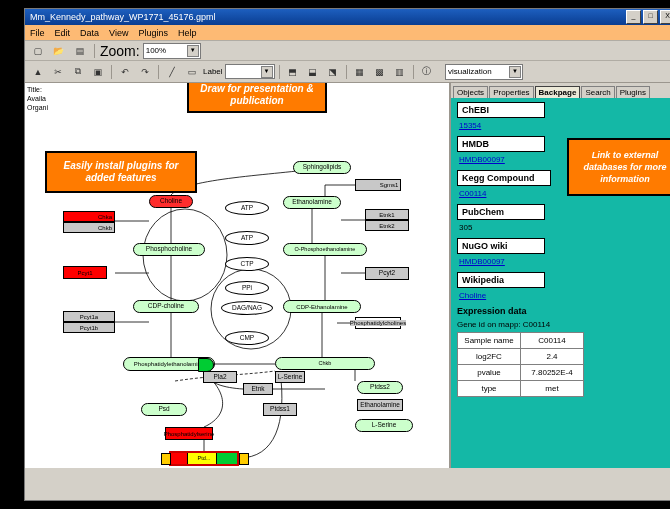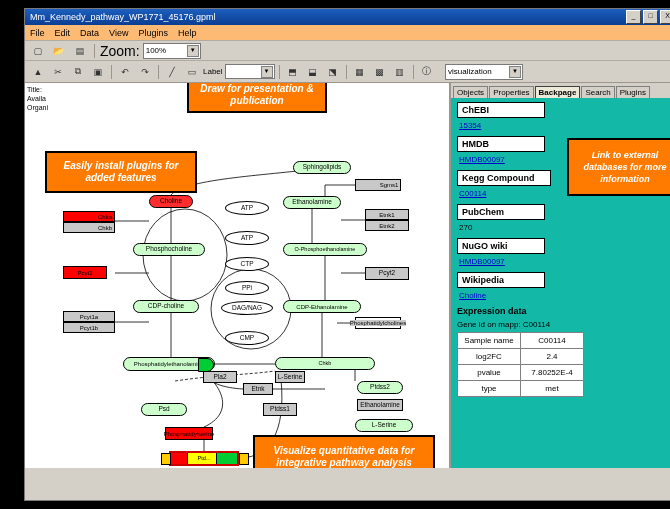--- a/index.html
+++ b/index.html
@@ -246,21 +246,20 @@
       <div class="node" style="left:144px;top:368px;width:70px;height:15px;background:#ffff00;border:2px solid #cc0000;padding:0">
         <span style="position:absolute;left:0;top:0;bottom:0;width:16px;background:#ff0000;border-right:1px solid #000"></span>
         <span style="position:absolute;right:0;top:0;bottom:0;width:20px;background:#00cc33;border-left:1px solid #000"></span>
         <span style="font-size:5.5px;position:relative">Ptd...</span>
       </div>
       <div style="position:absolute;left:136px;top:370px;width:8px;height:10px;background:#ffcc00;border:1px solid #000"></div>
       <div style="position:absolute;left:214px;top:370px;width:8px;height:10px;background:#ffcc00;border:1px solid #000"></div>
 
       <div class="callout" style="left:162px;top:-6px;width:140px;height:36px">Draw for presentation &amp; publication</div>
       <div class="callout" style="left:20px;top:68px;width:152px;height:42px">Easily install plugins for added features</div>
-      <div class="callout" style="left:228px;top:352px;width:182px;height:44px">Visualize quantitative data  for integrative pathway analysis</div>
 
     </div>
 
     <div class="sidepanel">
       <div class="tabstrip">
         <div class="tab">Objects</div>
         <div class="tab">Properties</div>
         <div class="tab active">Backpage</div>
         <div class="tab">Search</div>
         <div class="tab">Plugins</div>
@@ -269,21 +268,21 @@
         <div class="fieldbox">ChEBI</div>
         <a class="linkv">15354</a>
 
         <div class="fieldbox">HMDB</div>
         <a class="linkv">HMDB00097</a>
 
         <div class="fieldbox" style="width:94px">Kegg Compound</div>
         <a class="linkv">C00114</a>
 
         <div class="fieldbox">PubChem</div>
-        <span class="plain">270</span>
+        <span class="plain">305</span>
 
         <div class="fieldbox">NuGO wiki</div>
         <a class="linkv">HMDB00097</a>
 
         <div class="fieldbox">Wikipedia</div>
         <a class="linkv">Choline</a>
 
         <div class="exprtitle">Expression data</div>
         <div class="geneid">Gene id on mapp: C00114</div>
         <table class="expr">

